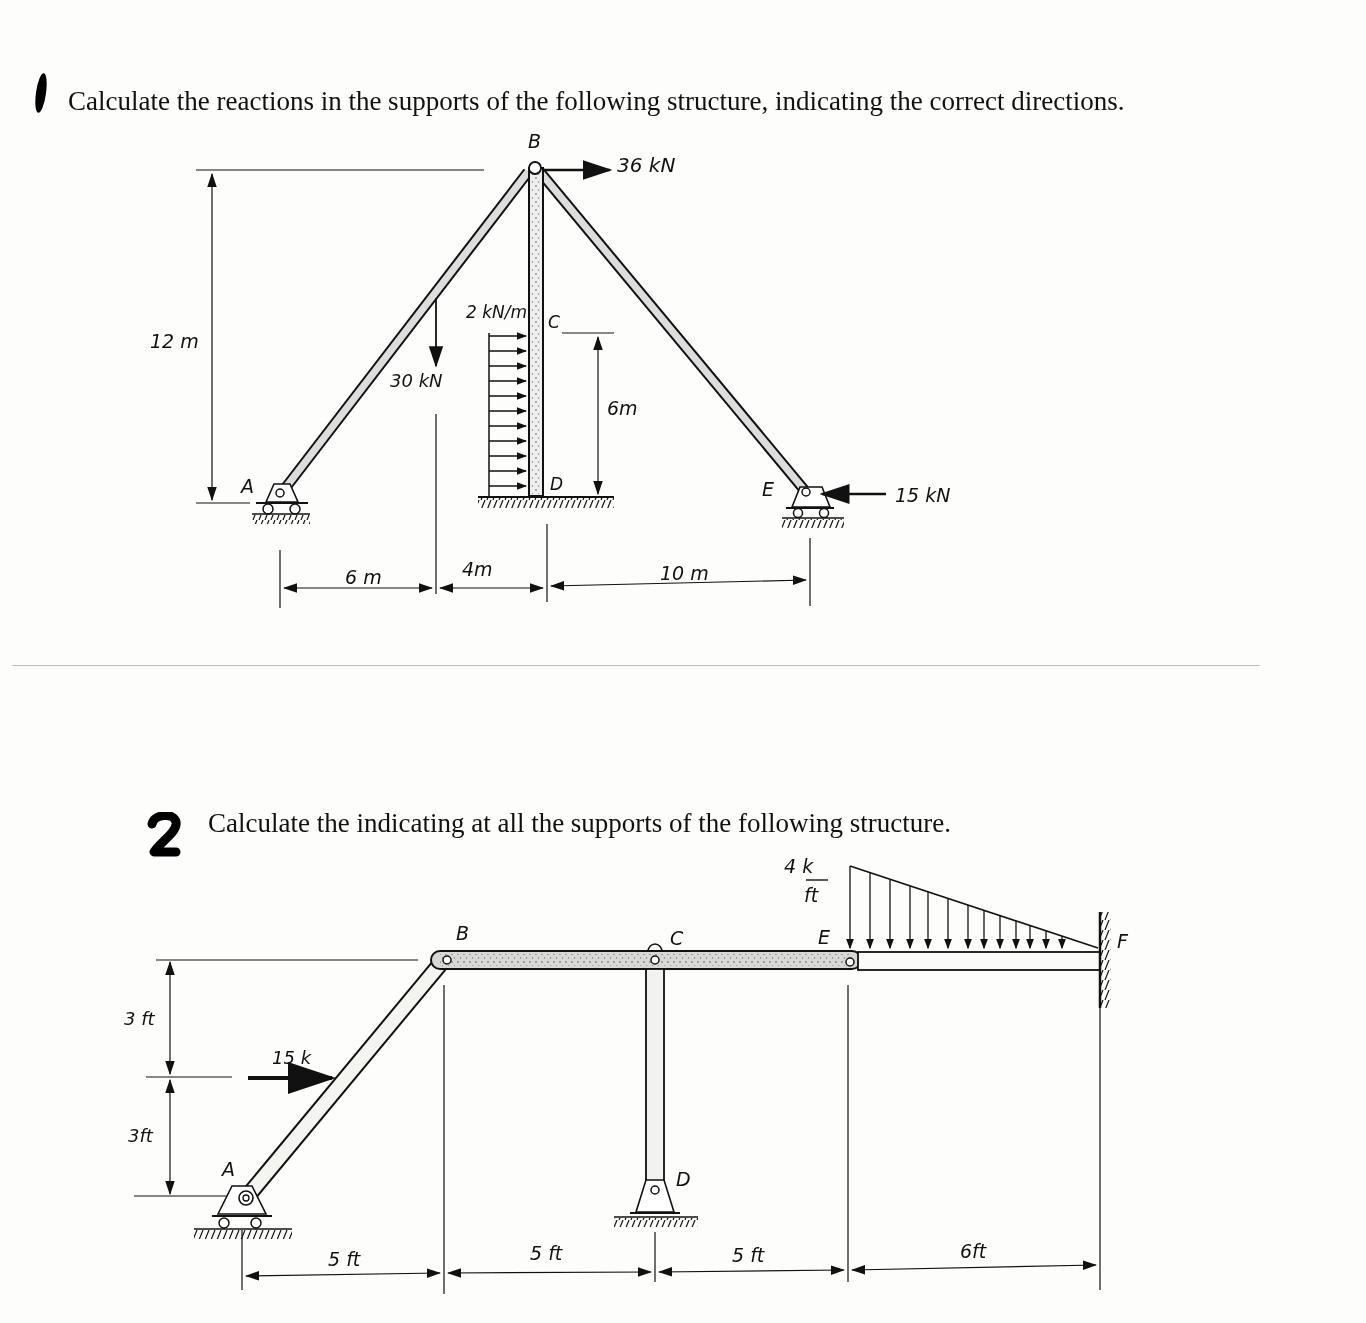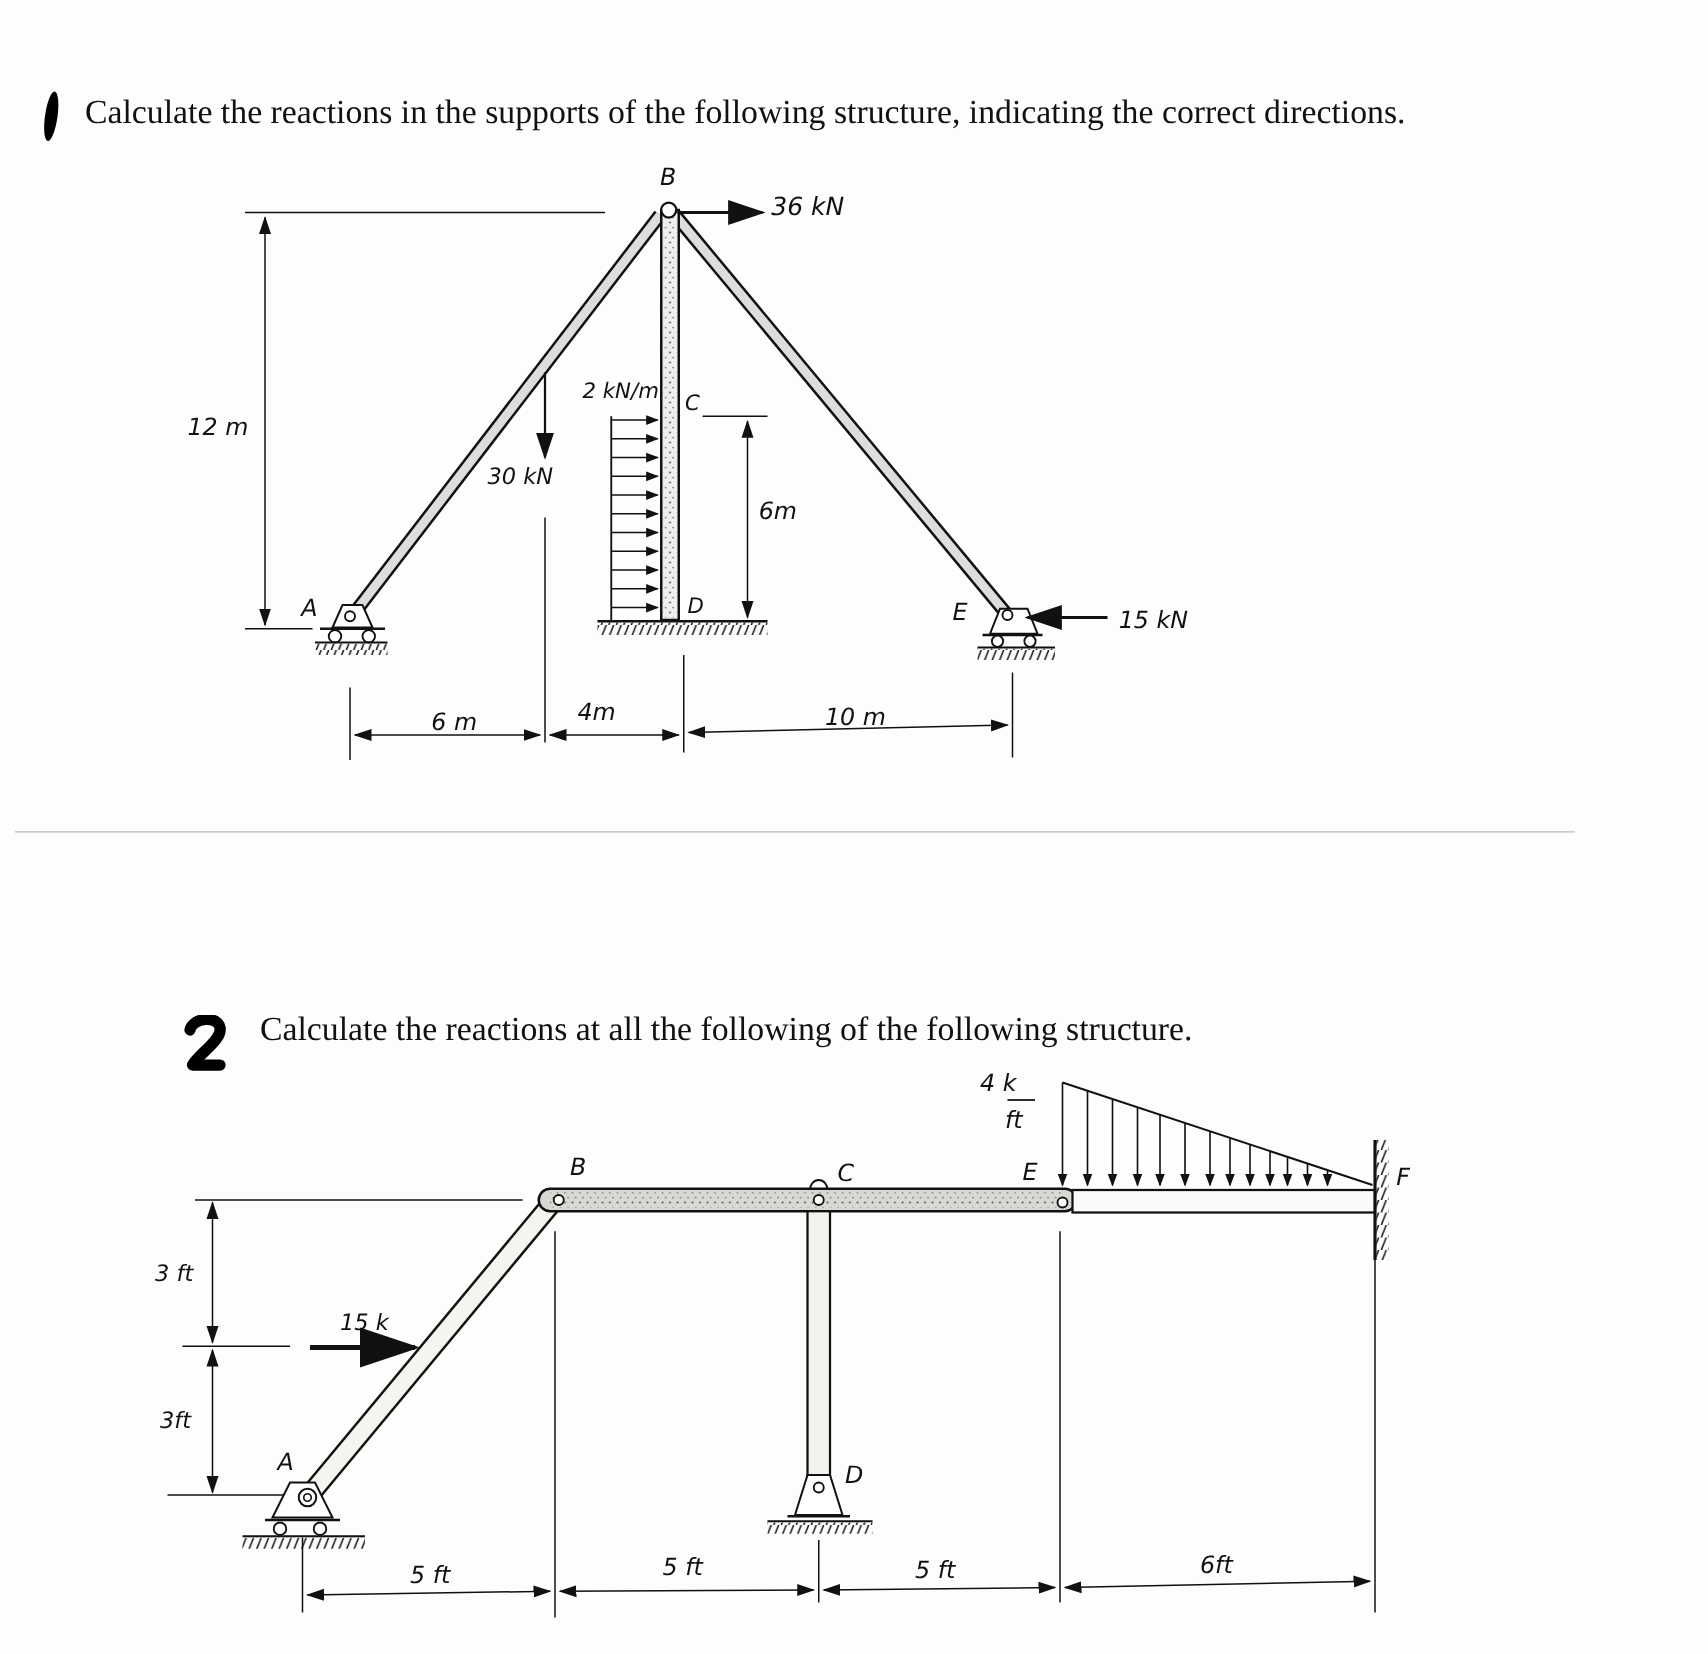--- a/index.html
+++ b/index.html
@@ -11,21 +11,21 @@
   .divider { position:absolute; left:12px; width:1248px; top:665px; height:1px; background:#bbb; }
 </style>
 </head>
 <body>
 
 <div class="q-num" style="left:34px;top:72px;width:14px;height:42px;">
   <svg width="14" height="42">
       <ellipse cx="7" cy="21" rx="5" ry="20" transform="rotate(8 7 21)" fill="#000"></ellipse>
     </svg>
 </div>
-<div class="q-text" style="left:68px;top:74px;">Calculate the reactions in the supports of the following structure, indicating the correct directions.</div>
+<div class="q-text" style="left:68px;top:86px;">Calculate the reactions in the supports of the following structure, indicating the correct directions.</div>
 
 <svg width="1366" height="665">
   <defs>
     <marker id="ah" markerWidth="12" markerHeight="10" refX="11" refY="5" orient="auto">
         <path d="M0,1 L12,5 L0,9 Z" fill="#111"></path>
       </marker>
     <marker id="ahs" markerWidth="8" markerHeight="8" refX="7" refY="4" orient="auto">
         <path d="M0,1 L8,4 L0,7 Z" fill="#111"></path>
       </marker>
     <marker id="ahl" markerWidth="12" markerHeight="10" refX="1" refY="5" orient="auto">
@@ -125,21 +125,21 @@
   <text class="lbl" x="660" y="580" font-size="19">10 m</text>
 </svg>
 
 <div class="divider"></div>
 
 <div class="q-num" style="left:144px;top:812px;width:40px;height:48px;">
   <svg width="40" height="48">
       <path d="M8,12 C10,2 30,0 32,10 C34,20 16,30 10,40 L32,40" fill="none" stroke="#000" stroke-width="9" stroke-linecap="round" stroke-linejoin="round"></path>
     </svg>
 </div>
-<div class="q-text" style="left:208px;top:808px;">Calculate the reactions at all the following of the following structure.</div>
+<div class="q-text" style="left:208px;top:808px;">Calculate the indicating at all the supports of the following structure.</div>
 
 <svg width="1366" height="1323" style="pointer-events:none">
 
   <line x1="156" y1="960" x2="418" y2="960" stroke="#111" stroke-width="1.2"></line>
   <line x1="146" y1="1077" x2="232" y2="1077" stroke="#111" stroke-width="1.2"></line>
   <line x1="134" y1="1196" x2="236" y2="1196" stroke="#111" stroke-width="1.2"></line>
   <line x1="170" y1="962" x2="170" y2="1074" stroke="#111" stroke-width="1.2" marker-start="url(#ahl)" marker-end="url(#ah)"></line>
   <line x1="170" y1="1080" x2="170" y2="1194" stroke="#111" stroke-width="1.2" marker-start="url(#ahl)" marker-end="url(#ah)"></line>
   <text class="lbl" x="124" y="1025" font-size="18">3 ft</text>
   <text class="lbl" x="128" y="1142" font-size="18">3ft</text>

